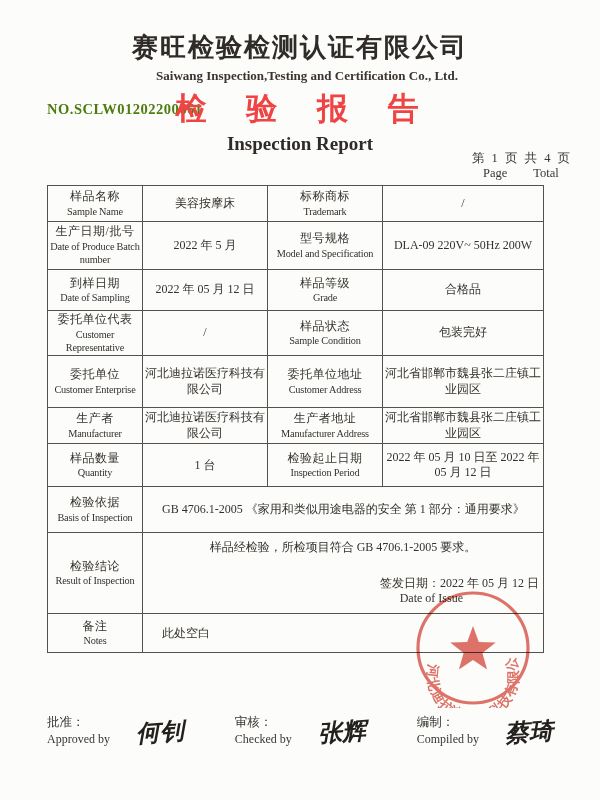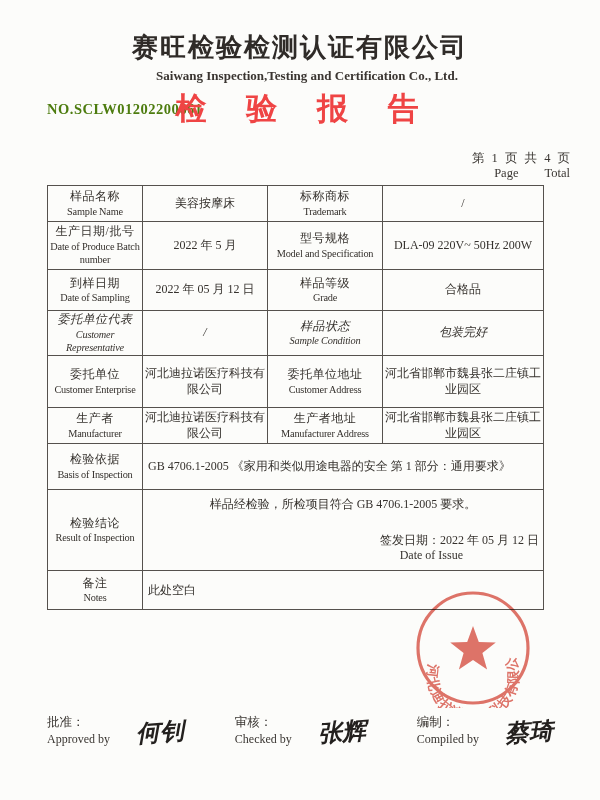--- a/index.html
+++ b/index.html
@@ -38,39 +38,39 @@
   }
   .title-en{
     position:absolute;top:133px;left:0;width:600px;
     text-align:center;font-weight:700;font-size:19px;color:#2f2b28;
   }
   .page-info{
     position:absolute;top:151px;right:28px;
     text-align:right;font-size:12.5px;color:#3a3632;line-height:15px;
   }
   .page-info .cnline{letter-spacing:2px;}
-  .page-info .enline{display:flex;justify-content:flex-end;gap:26px;padding-right:2px;}
+  .page-info .enline{display:flex;justify-content:center;gap:26px;padding-right:2px;}
   
   table.report{
     position:absolute;left:47px;top:185px;
     width:496px;border-collapse:collapse;table-layout:fixed;
     font-size:12px;color:#35312d;
   }
   table.report td{
     border:1px solid #55514d;
     text-align:center;vertical-align:middle;
     padding:1px 2px;line-height:1.3;
     overflow:hidden;
   }
   td.lbl .cn{font-size:12px;letter-spacing:.5px;}
   td.lbl .en{font-size:10.3px;letter-spacing:-0.2px;}
   td.val{font-size:12px;}
-  td.val.left{text-align:left;padding-left:5px;}
+  td.val.left{text-align:left;padding-left:19px;}
   tr.r1{height:36px;} tr.r2{height:48px;} tr.r3{height:41px;}
-  tr.r4{height:39px;font-style:italic;} tr.r5{height:52px;} tr.r6{height:36px;}
+  tr.r4{height:39px;} tr.r5{height:52px;} tr.r6{height:36px;}
   tr.r7{height:40px;} tr.r8{height:43px;} tr.r9{height:46px;margin-top:48px;}
   tr.r10{height:81px;} tr.r11{height:39px;}
   td.concl{text-align:left;vertical-align:top;padding:8px 4px 2px 11px;}
   .concl-text{font-size:12px;}
   .issue-line{margin-top:20px;text-align:right;font-size:12px;padding-right:2px;}
   .issue-en{text-align:right;font-size:12px;padding-right:78px;}
   
   .sign-row{
     position:absolute;left:47px;top:714px;width:506px;
     display:flex;justify-content:space-between;
@@ -97,20 +97,21 @@
 </style>
 </head>
 <body>
 
 <div class="page">
 
   <div class="company-cn">赛旺检验检测认证有限公司</div>
   <div class="company-en">Saiwang Inspection,Testing and Certification Co., Ltd.</div>
   <div class="report-no">NO.SCLW01202200661</div>
   <div class="title-cn">检 验 报 告</div>
+  <div class="title-en">Inspection Report</div>
   <div class="page-info">
     <div class="cnline">第 1 页  共 4 页</div>
     <div class="enline">
       <span>Page</span>
       <span>Total</span>
     </div>
   </div>
 
   <table class="report">
     <colgroup>
@@ -185,20 +186,32 @@
             <div class="cn">生产者</div>
             <div class="en">Manufacturer</div>
           </td>
       <td class="val">河北迪拉诺医疗科技有限公司</td>
       <td class="lbl">
             <div class="cn">生产者地址</div>
             <div class="en">Manufacturer Address</div>
           </td>
       <td class="val">河北省邯郸市魏县张二庄镇工业园区</td>
     </tr>
+    <tr class="r8">
+      <td class="lbl">
+            <div class="cn">样品数量</div>
+            <div class="en">Quantity</div>
+          </td>
+      <td class="val">1 台</td>
+      <td class="lbl">
+            <div class="cn">检验起止日期</div>
+            <div class="en">Inspection Period</div>
+          </td>
+      <td class="val">2022 年 05 月 10 日至 2022 年 05 月 12 日</td>
+    </tr>
     <tr class="r9">
       <td class="lbl">
             <div class="cn">检验依据</div>
             <div class="en">Basis of Inspection</div>
           </td>
       <td class="val left" colspan="3">GB 4706.1-2005 《家用和类似用途电器的安全 第 1 部分：通用要求》</td>
     </tr>
     <tr class="r10">
       <td class="lbl">
             <div class="cn">检验结论</div>

